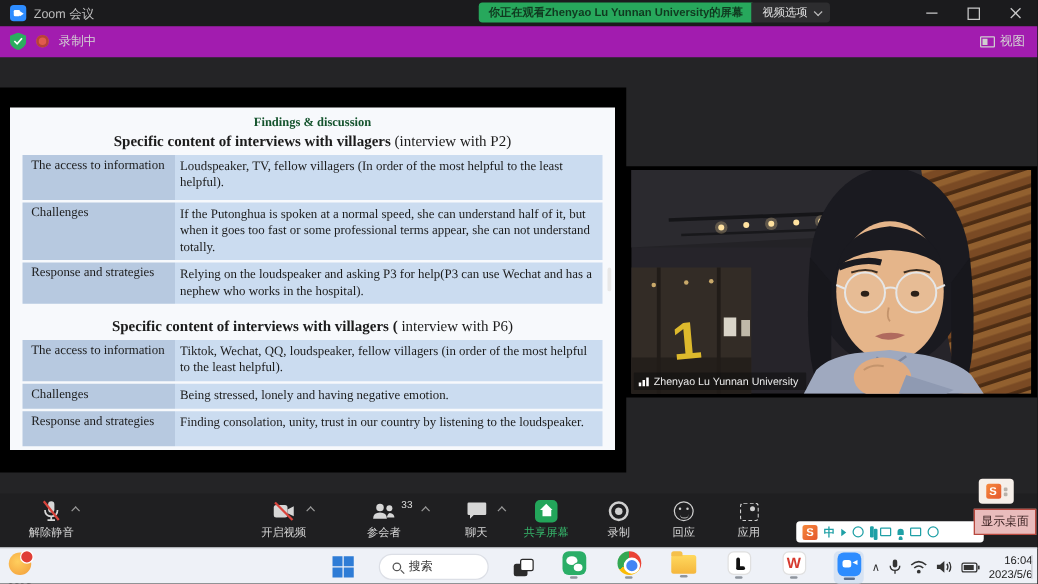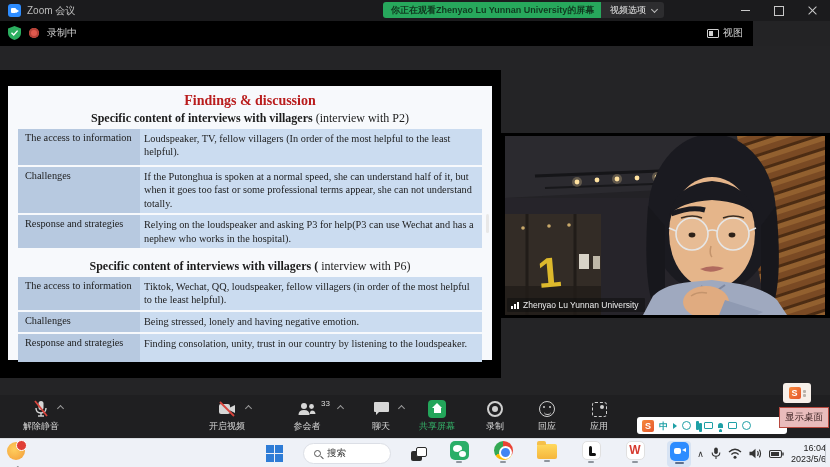--- a/index.html
+++ b/index.html
@@ -30,40 +30,40 @@
   .win-ctrls { position:absolute; right:0; top:0; height:21px; display:flex; }
   .wc { width:34px; height:21px; display:flex; align-items:center; justify-content:center; }
   .wc-min::after { content:""; width:9px; border-top:1px solid #c9c9c9; }
   .wc-max::after { content:""; width:8px; height:8px; border:1px solid #c9c9c9; }
   .wc-close { position:relative; }
   .wc-close::before,.wc-close::after { content:""; position:absolute; width:11px;
       border-top:1px solid #c9c9c9; top:10px; left:11px; }
   .wc-close::before { transform:rotate(45deg); } .wc-close::after { transform:rotate(-45deg); }
 
   
-  .infobar { position:absolute; top:21px; left:0; width:753px; height:25px; background:#000000; }
+  .infobar { position:absolute; top:21px; left:0; width:830px; height:25px; background:#a21caf; }
   .info-left { position:absolute; left:8px; top:5px; display:flex; align-items:center; gap:8px; }
   .rec-dot { width:10px; height:10px; border-radius:50%; background:#e05a4e;
              box-shadow:inset 0 0 0 2px #b64238; }
   .rec-label { font-size:10px; color:#d4d4d4; }
   .info-right { position:absolute; right:10px; top:5px; display:flex; align-items:center; gap:4px;
                 font-size:10px; color:#d4d4d4; }
   .view-ic { width:12px; height:9px; border:1px solid #cfcfcf; border-radius:1px; position:relative; }
   .view-ic::after { content:""; position:absolute; left:1px; top:1px; width:4px; height:5px; background:#cfcfcf; }
 
   
   .content { position:absolute; top:46px; left:0; width:830px; height:349px; background:#242426; }
   .share-black { position:absolute; left:0; top:24px; width:501px; height:308px; background:#000; }
   .scroll-thumb { position:absolute; left:486px; top:168px; width:3px; height:19px;
                   background:#e8e8e8; border-radius:2px; }
 
   
   .slide { position:absolute; left:8px; top:40px; width:484px; height:274px;
            background:#f7f9fc; font-family:"Liberation Serif", serif; color:#1c1c1c; }
-  .slide-title { text-align:center; padding-top:7px; font-size:14px; font-weight:bold; color:#b91c1c; }
+  .slide-title { text-align:center; padding-top:7px; font-size:10px; font-weight:bold; color:#14532d; }
   .sec-head { text-align:center; font-size:12px; margin-top:2px; }
   .sec-head .bold { font-weight:bold; }
   .tbl { margin:3px 10px 0 10px; }
   .trow { display:flex; margin-bottom:2px; }
   .tlabel { flex:0 0 122px; background:#b7c9e0; font-size:10.3px; padding:3px 4px 3px 7px; }
   .tvalue { flex:1; background:#cbdcf0; font-size:10.3px; padding:3px 8px 3px 4px; line-height:1.3; }
   .sec2-head { margin-top:11px; }
 
   
   .video { position:absolute; left:497px; top:87px; width:333px; height:185px; background:#000; }

